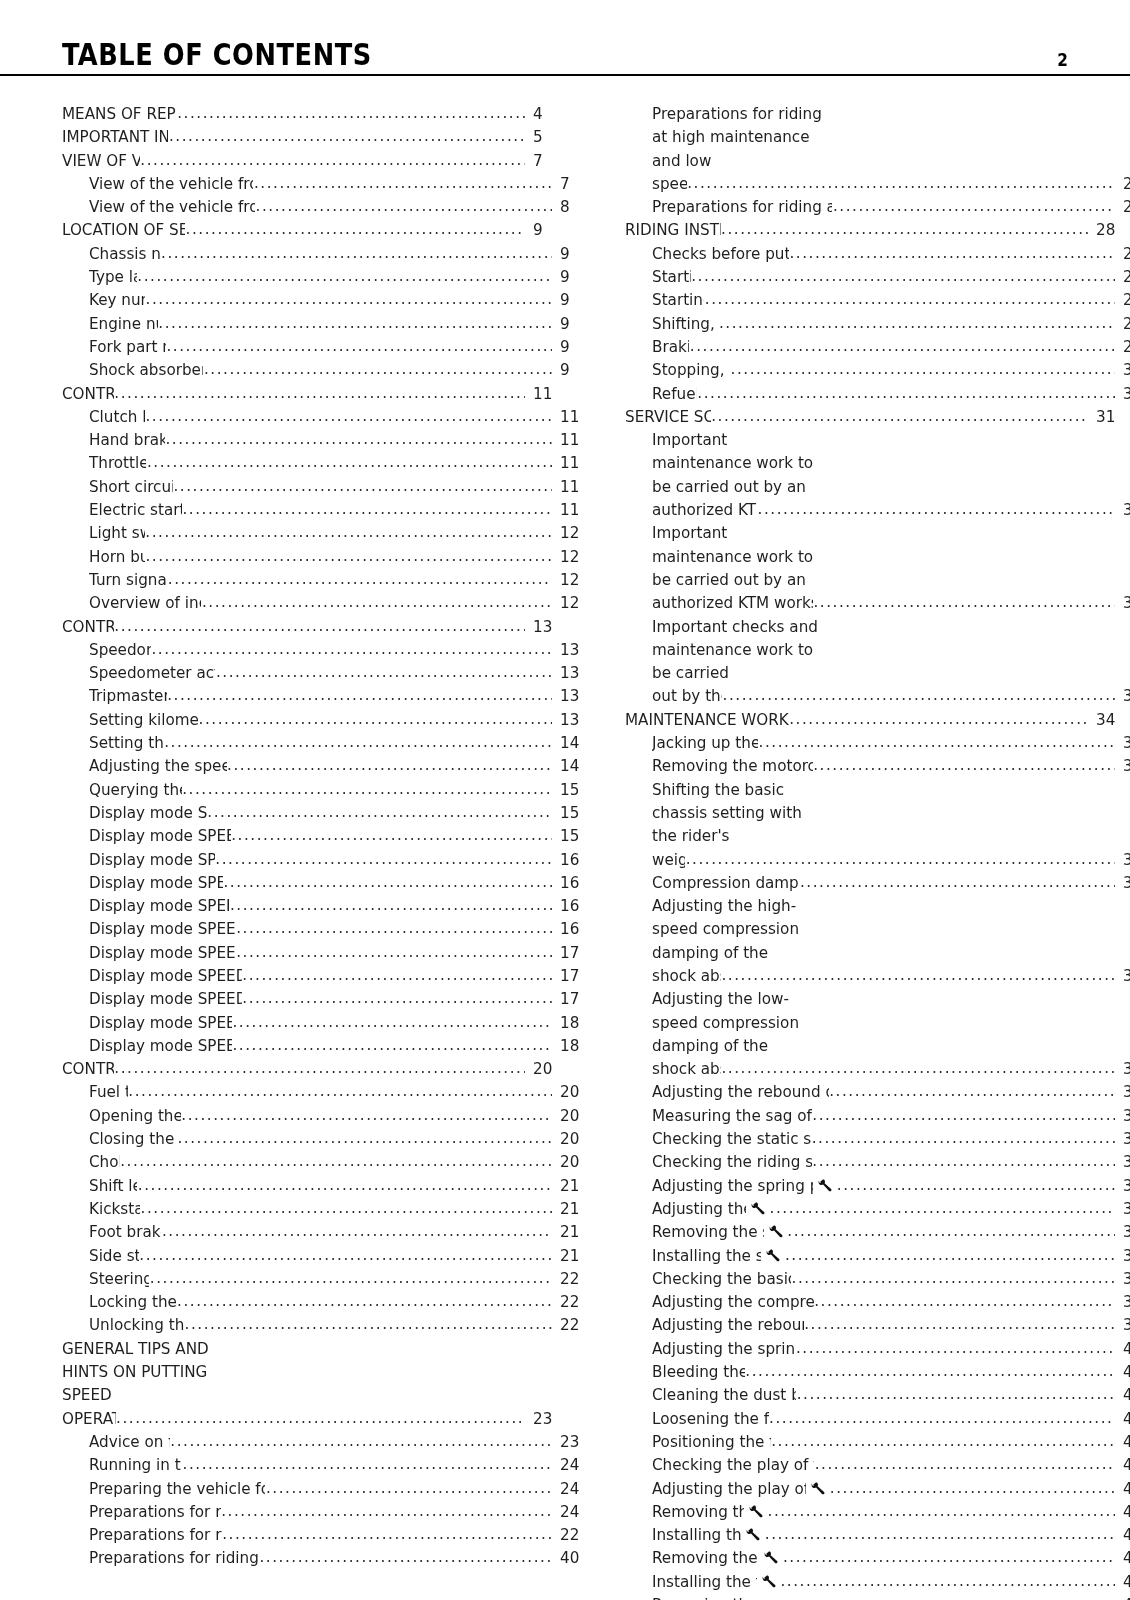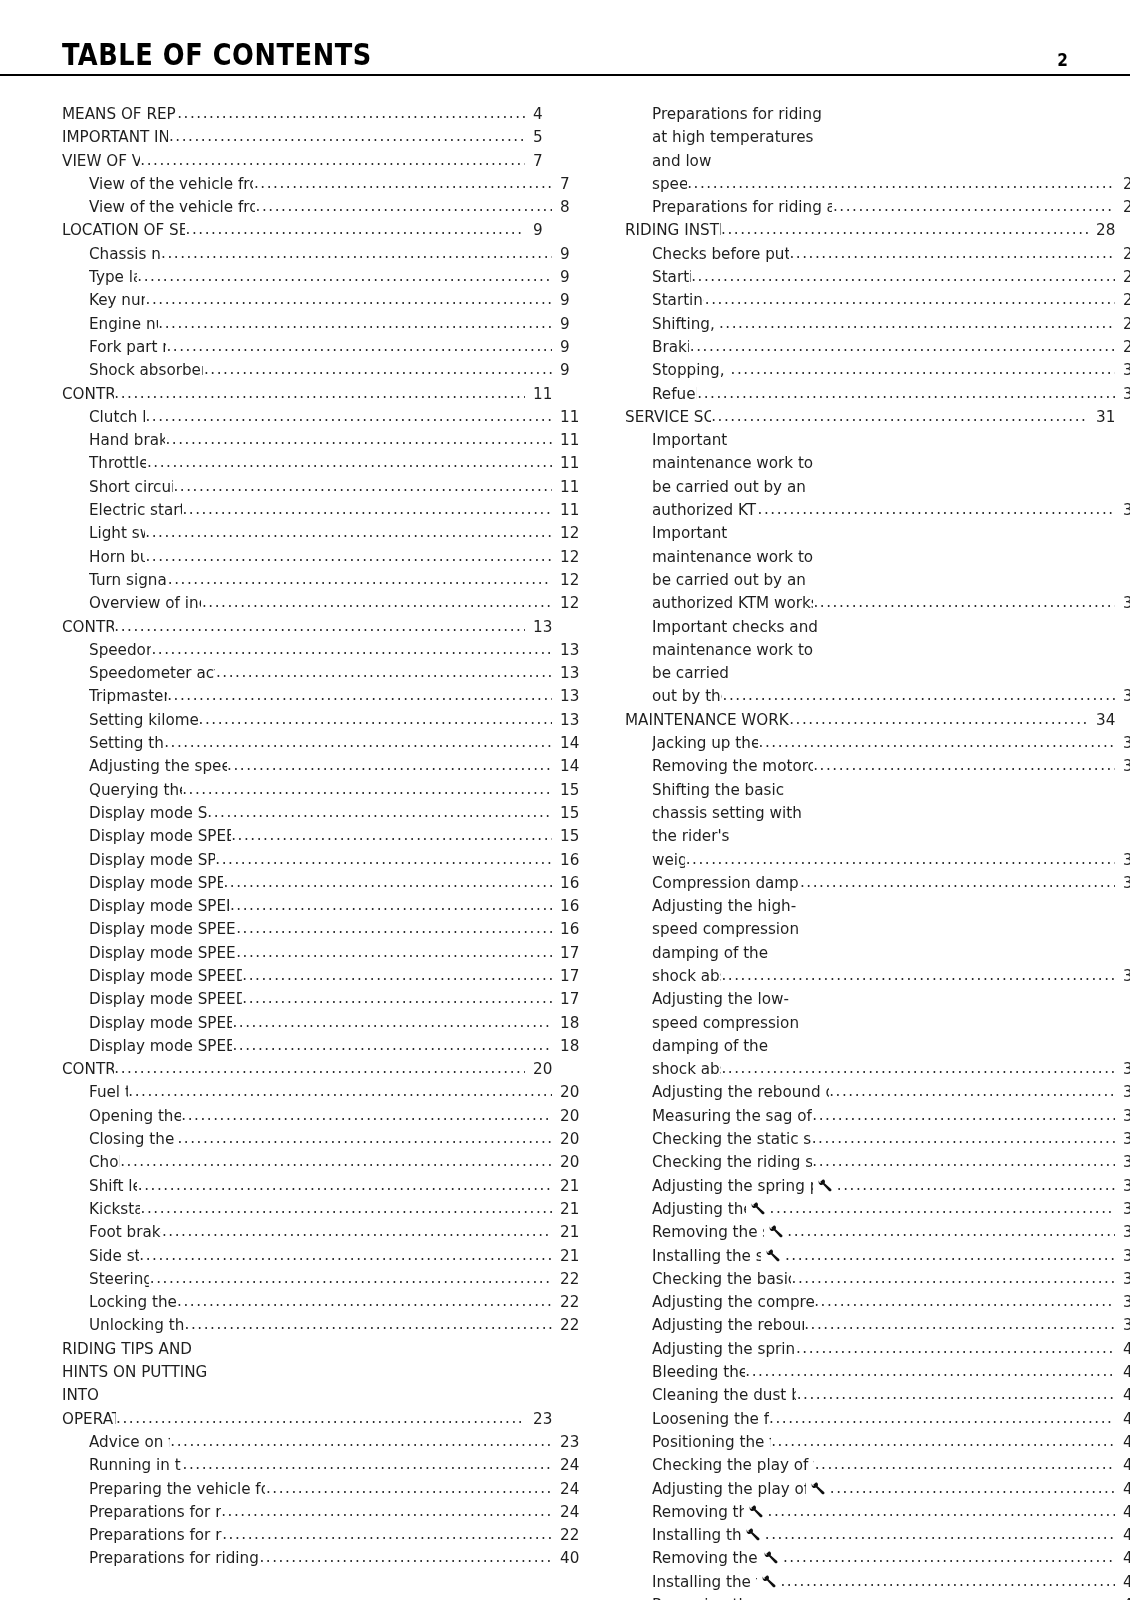--- a/index.html
+++ b/index.html
@@ -417,21 +417,21 @@
           <span class="toc-label">Locking the steering</span>
           <span class="toc-leader"></span>
           <span class="toc-page">22</span>
         </div>
         <div class="toc-entry level-2">
           <span class="toc-label">Unlocking the steering</span>
           <span class="toc-leader"></span>
           <span class="toc-page">22</span>
         </div>
         <div class="toc-entry level-1 wrap-first">
-          <span class="toc-label">RIDING TIPS AND HINTS ON PUTTING INTO</span>
+          <span class="toc-label">GENERAL TIPS AND HINTS ON PUTTING SPEED</span>
           <span class="toc-leader"></span>
           <span class="toc-page">23</span>
         </div>
         <div class="toc-entry level-1">
           <span class="toc-label">OPERATION</span>
           <span class="toc-leader"></span>
           <span class="toc-page">23</span>
         </div>
         <div class="toc-entry level-2">
           <span class="toc-label">Advice on first use</span>
@@ -459,21 +459,21 @@
           <span class="toc-page">22</span>
         </div>
         <div class="toc-entry level-2">
           <span class="toc-label">Preparations for riding on wet and muddy surfaces</span>
           <span class="toc-leader"></span>
           <span class="toc-page">40</span>
         </div>
       </div>
     <div class="col col-right" id="col-right">
         <div class="toc-entry level-2 wrap-first">
-          <span class="toc-label">Preparations for riding at high temperatures and low</span>
+          <span class="toc-label">Preparations for riding at high maintenance and low</span>
           <span class="toc-leader"></span>
           <span class="toc-page">27</span>
         </div>
         <div class="toc-entry level-2">
           <span class="toc-label">speeds</span>
           <span class="toc-leader"></span>
           <span class="toc-page">27</span>
         </div>
         <div class="toc-entry level-2">
           <span class="toc-label">Preparations for riding at low temperatures and in snow</span>

